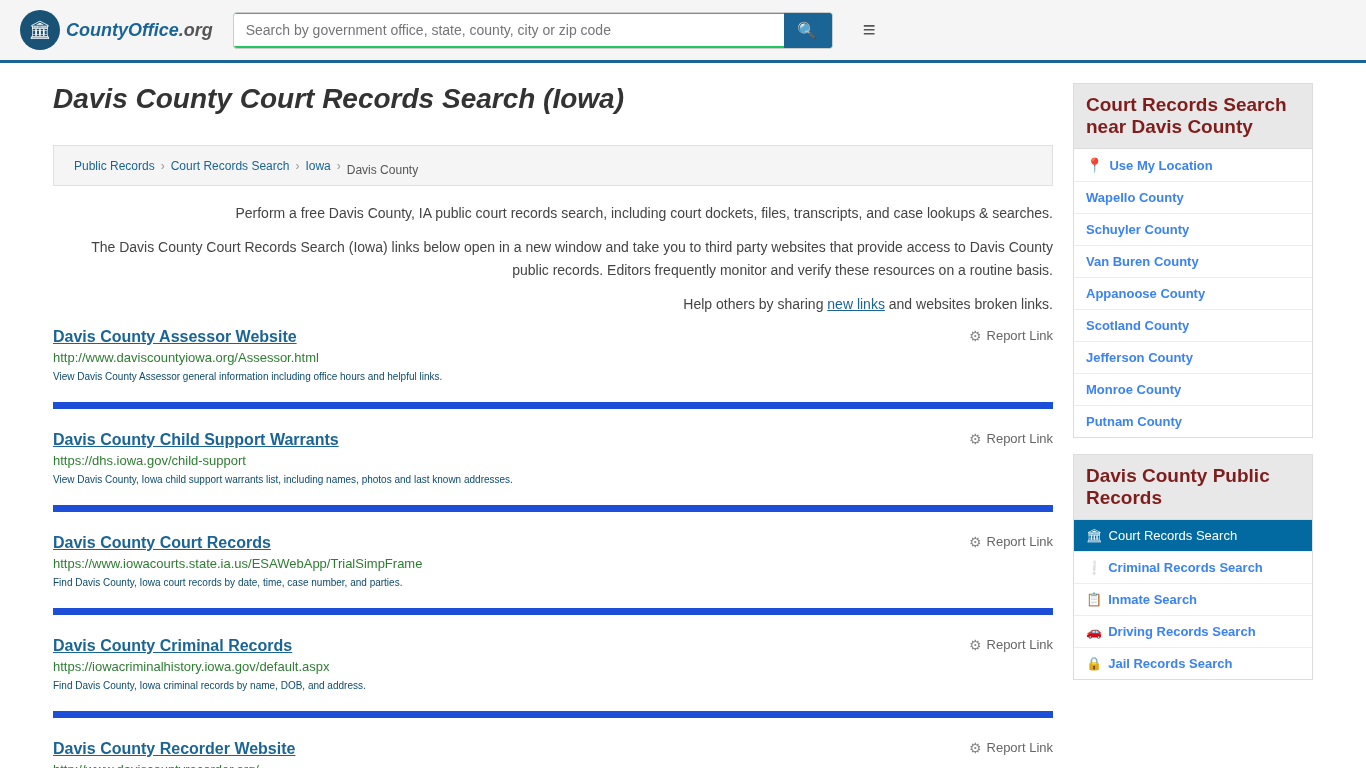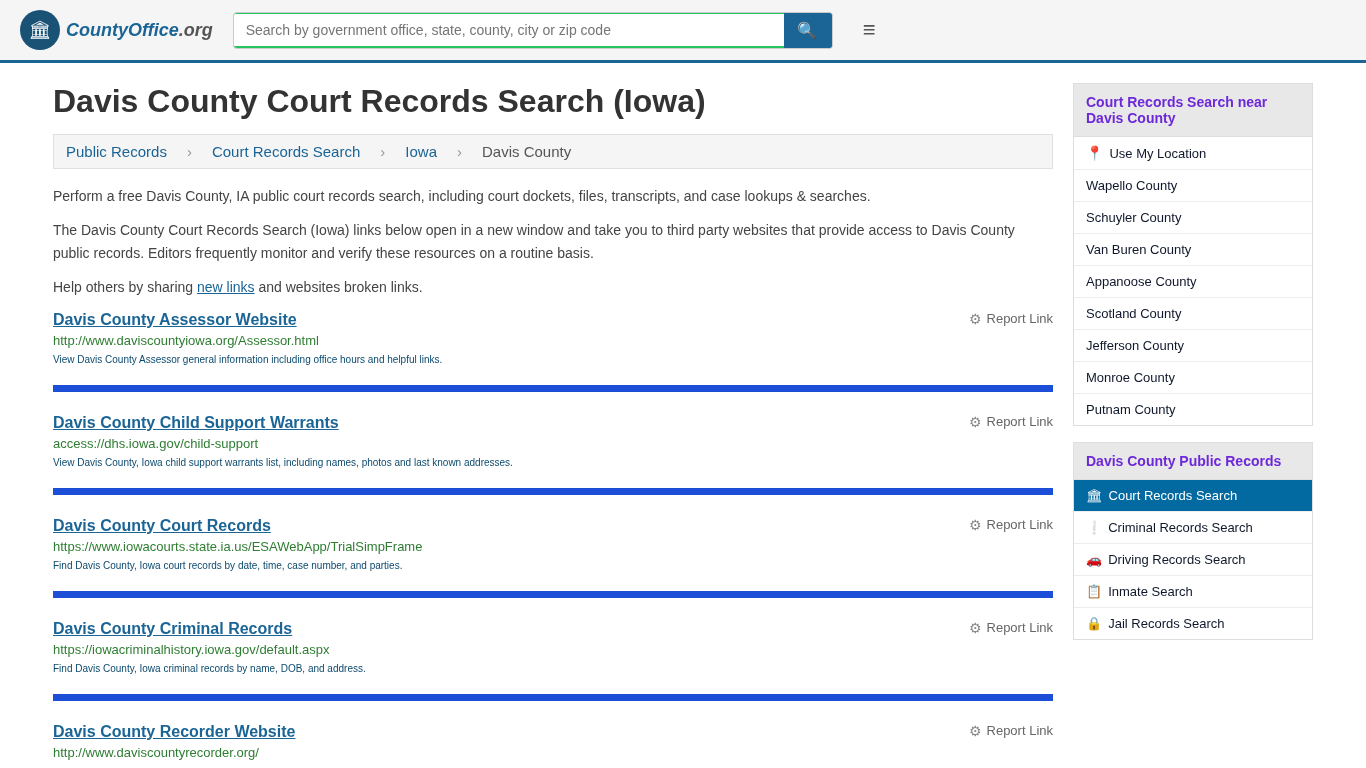--- a/index.html
+++ b/index.html
@@ -76,43 +76,44 @@
       margin: 0 auto;
       padding: 20px 20px;
       display: flex;
       gap: 20px;
     }
     .content { flex: 1; }
     .sidebar { width: 240px; flex-shrink: 0; }
 
     
     .page-title {
-      font-size: 32px;
+      font-size: 28px;
       font-weight: bold;
       color: #333;
-      margin-bottom: 14px;
+      margin-bottom: 30px;
+      font-style: italic;
     }
 
     
     .breadcrumb {
       background: #f5f5f5;
-      padding: 8px 12px;
+      padding: 8px 20px;
       border: 1px solid #e0e0e0;
-      font-size: 15px;
+      font-size: 12px;
       margin-bottom: 16px;
       display: flex;
       align-items: center;
-      gap: 20px;
+      gap: 6px;
     }
     .breadcrumb a { color: #1a6496; text-decoration: none; }
     .breadcrumb .sep { color: #999; }
-    .breadcrumb .current { color: #555; }
-
-    
-    .desc { margin-bottom: 12px; font-size: 14px; line-height: 1.6; color: #444; }
+    .breadcrumb .current { color: #555; margin-top: 9px; }
+
+    
+    .desc { margin-bottom: 12px; font-size: 14px; line-height: 1.6; color: #444; text-align: right; }
     .desc a { color: #1a6496; }
 
     
     .result-item {
       margin-bottom: 22px;
       padding-bottom: 18px;
       border-bottom: 7px solid #1d4ed8;
     }
     .result-title {
       font-size: 16px;
@@ -141,33 +142,33 @@
     .result-desc { font-size: 10px; color: #0c4a6e; line-height: 1.5; }
 
     
     .sidebar-section {
       margin-bottom: 16px;
       border: 1px solid #ddd;
     }
     .sidebar-header {
       background: #e8e8e8;
       padding: 10px 12px;
-      font-size: 14px;
+      font-size: 19px;
       font-weight: bold;
-      color: #6d28d9;
+      color: #7f1d1d;
       border-bottom: 1px solid #ddd;
     }
     .sidebar-item {
       padding: 8px 12px;
       border-bottom: 1px solid #eee;
       font-size: 13px;
       cursor: pointer;
     }
     .sidebar-item:last-child { border-bottom: none; }
-    .sidebar-item a { color: #0f172a; text-decoration: none; }
+    .sidebar-item a { color: #3b82f6; text-decoration: none; font-weight: bold; }
     .sidebar-item.active {
       background: #0369a1;
       color: white;
     }
     .use-location {
       display: flex;
       align-items: center;
       gap: 6px;
       color: #1a6496;
     }
@@ -229,21 +230,21 @@
     <div class="result-desc">View Davis County Assessor general information including office hours and helpful links.</div>
   </div>
         <div class="result-item">
     <div class="result-header">
       <a class="result-title" href="#">Davis County Child Support Warrants</a>
       <span class="report-link">
         <span class="report-icon">⚙</span>
         <span>Report Link</span>
       </span>
     </div>
-    <div class="result-url">access://dhs.iowa.gov/child-support</div>
+    <div class="result-url">https://dhs.iowa.gov/child-support</div>
     <div class="result-desc">View Davis County, Iowa child support warrants list, including names, photos and last known addresses.</div>
   </div>
         <div class="result-item">
     <div class="result-header">
       <a class="result-title" href="#">Davis County Court Records</a>
       <span class="report-link">
         <span class="report-icon">⚙</span>
         <span>Report Link</span>
       </span>
     </div>
@@ -293,19 +294,19 @@
           <div class="sidebar-item"><a href="#">Monroe County</a></div>
           <div class="sidebar-item"><a href="#">Putnam County</a></div>
         </div>
     </div>
 
     <div class="sidebar-section">
       <div class="sidebar-header">Davis County Public Records</div>
       <div id="public-records-items">
           <div class="sidebar-item active"><span class="sidebar-icon">🏛</span><span>Court Records Search</span></div>
           <div class="sidebar-item"><span class="sidebar-icon">❕</span><a href="#">Criminal Records Search</a></div>
+          <div class="sidebar-item"><span class="sidebar-icon">📋</span><a href="#">Inmate Search</a></div>
           <div class="sidebar-item"><span class="sidebar-icon">🚗</span><a href="#">Driving Records Search</a></div>
-          <div class="sidebar-item"><span class="sidebar-icon">📋</span><a href="#">Inmate Search</a></div>
           <div class="sidebar-item"><span class="sidebar-icon">🔒</span><a href="#">Jail Records Search</a></div>
         </div>
     </div>
   </aside>
 </div>
 
 </body></html>

